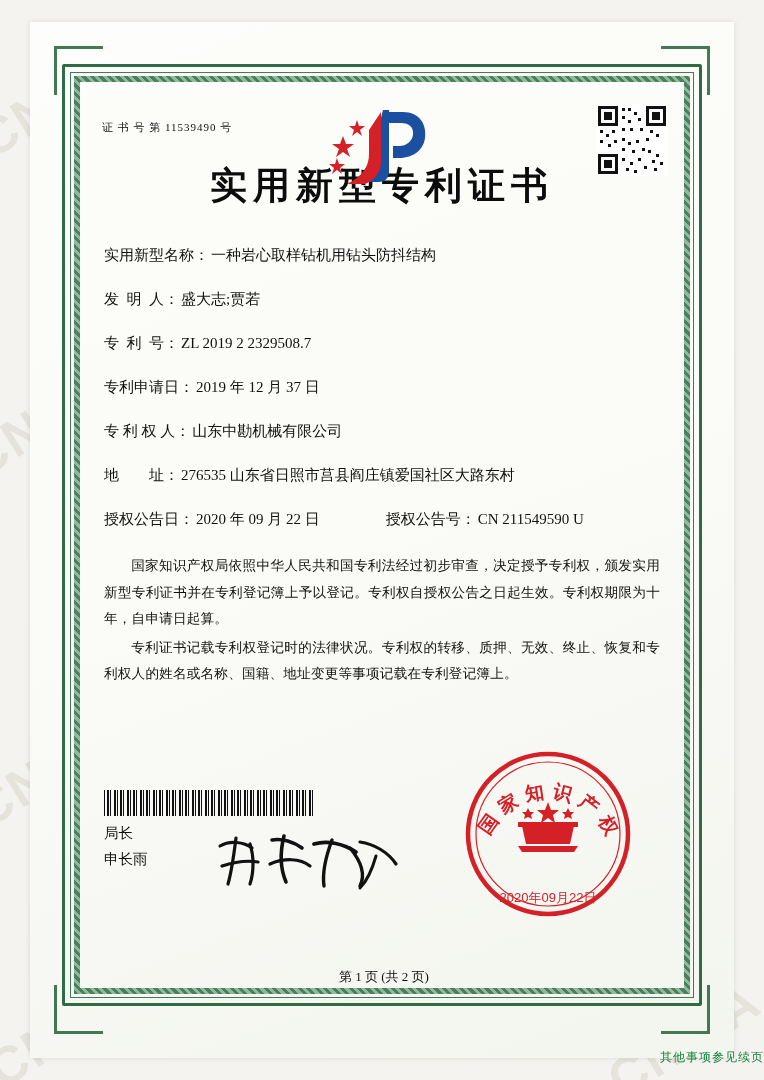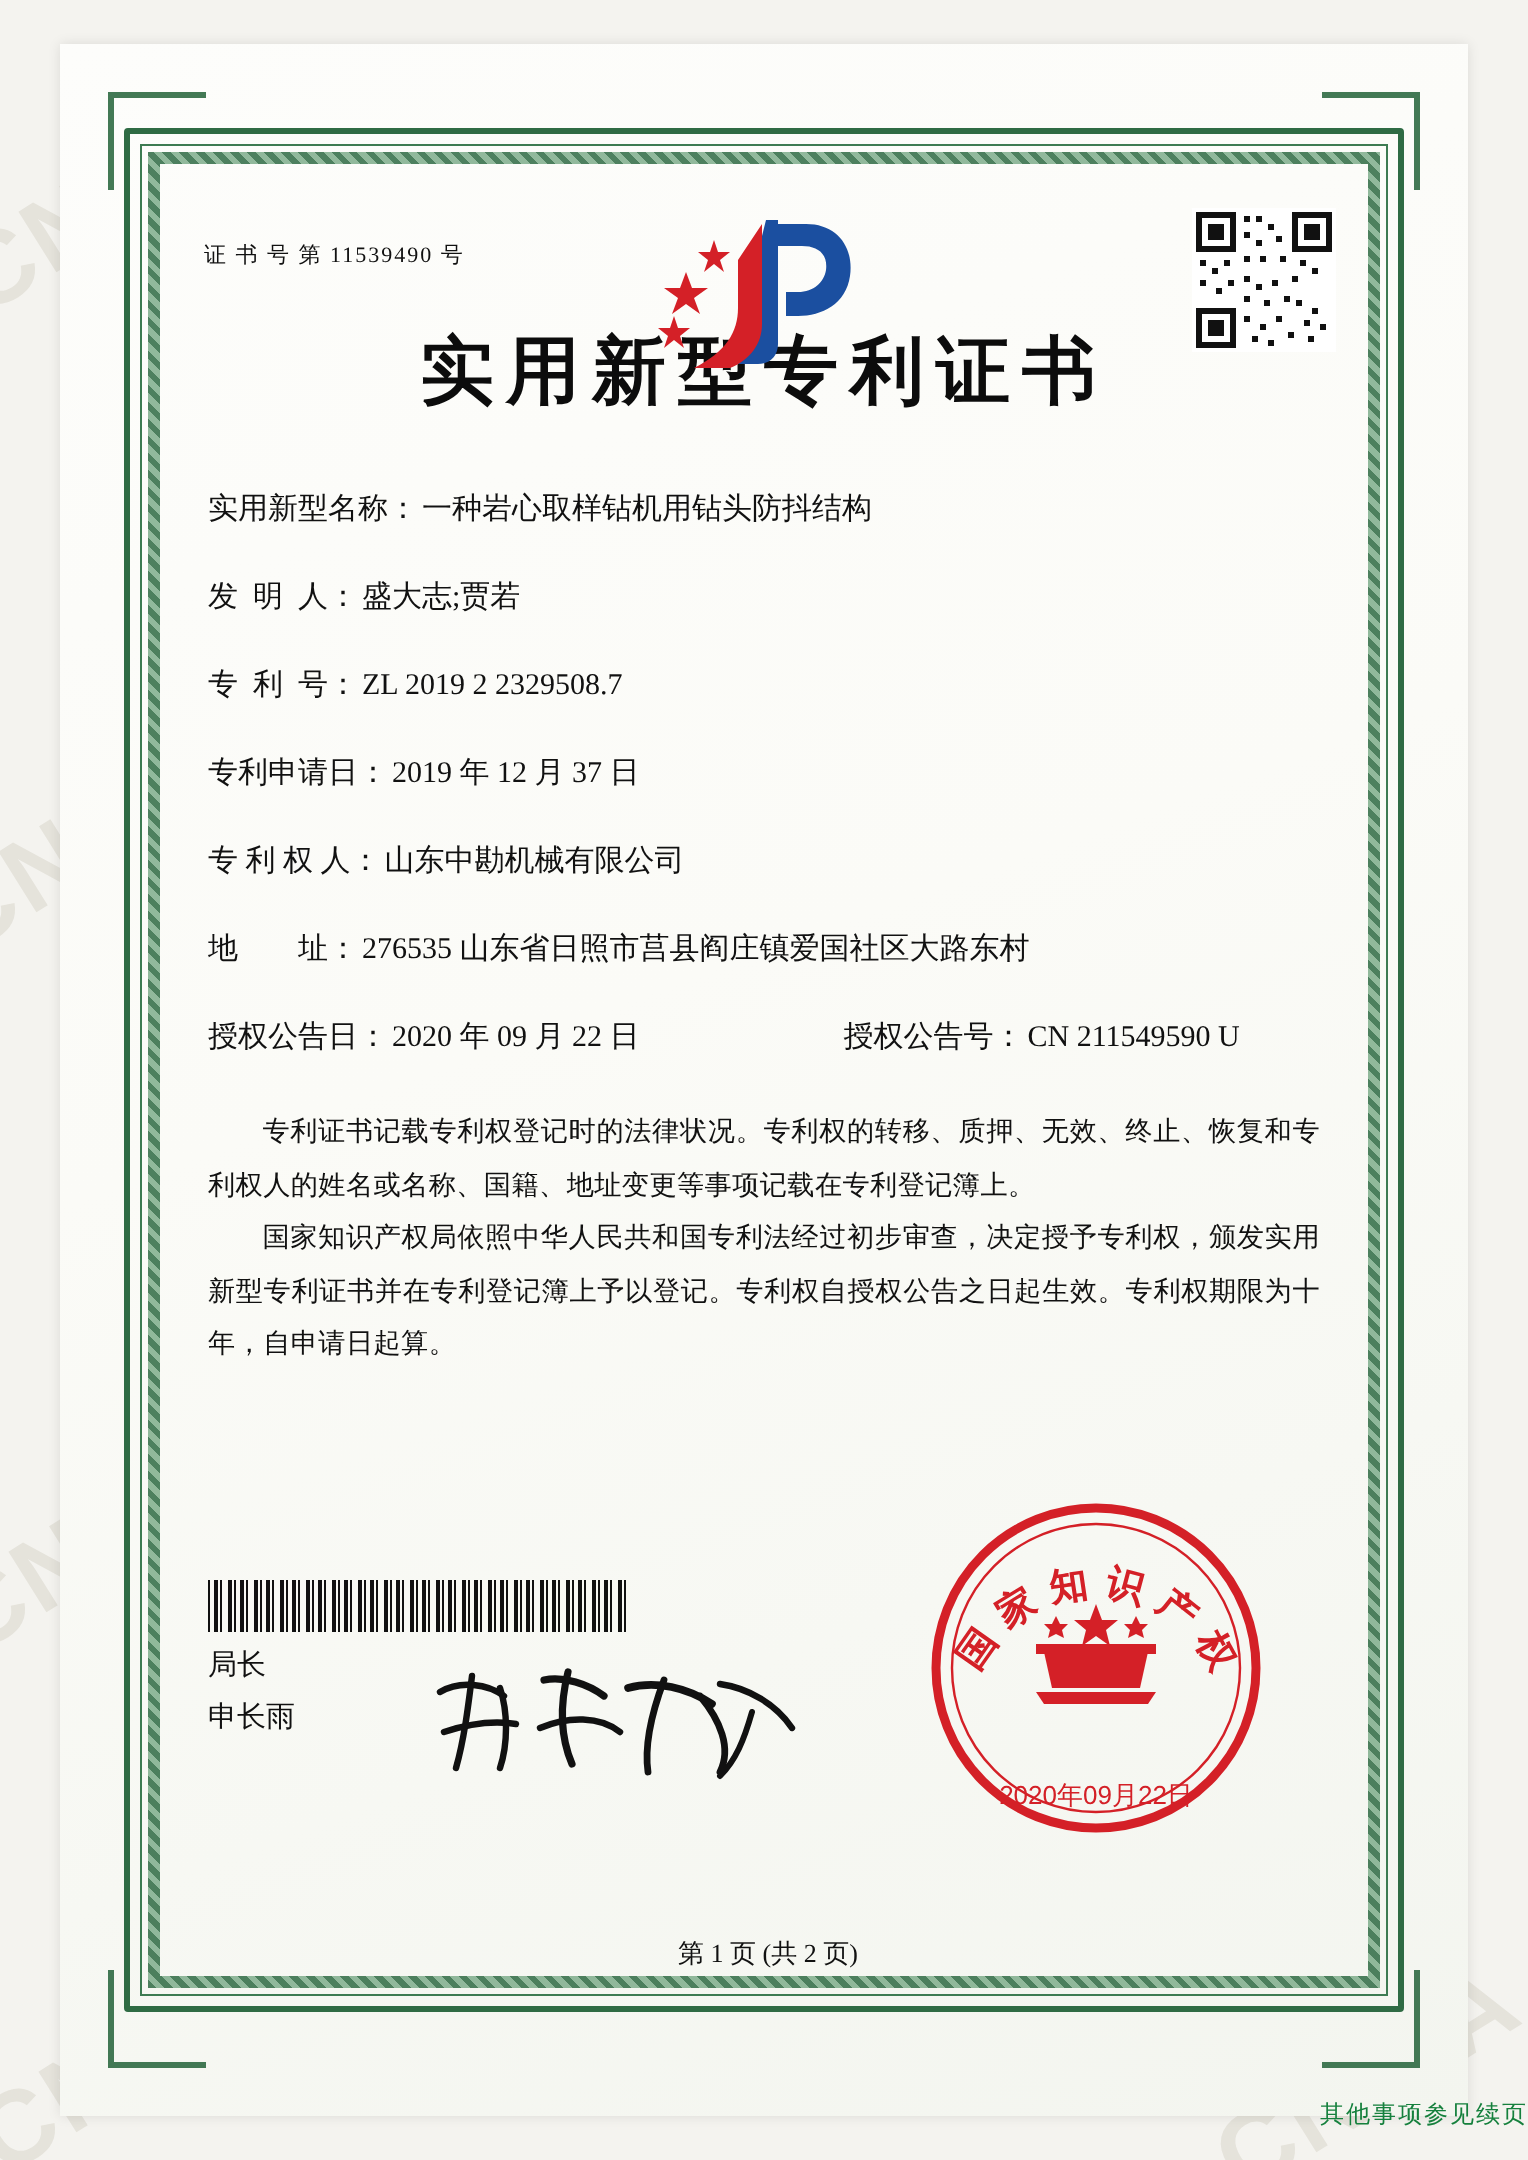--- a/index.html
+++ b/index.html
@@ -146,21 +146,21 @@
     align-items: flex-end;
   }
   .lbl {
     white-space: pre;
     flex: 0 0 auto;
   }
   .val {
     margin-left: 2px;
   }
   .row.inline .second-lbl {
-    margin-left: 102px;
+    margin-left: 66px;
     white-space: pre;
   }
 
   
   .para {
     font-size: 13.6px;
     line-height: 1.95;
     color: #111;
     text-align: justify;
     text-indent: 2em;
@@ -343,22 +343,22 @@
         <span class="val">276535  山东省日照市莒县阎庄镇爱国社区大路东村</span>
       </div>
       <div class="row inline">
         <span class="lbl">授权公告日：</span>
         <span class="val">2020 年 09 月 22 日</span>
         <span class="second-lbl">授权公告号：</span>
         <span class="val">CN 211549590 U</span>
       </div>
     </div>
 
+    <p class="para">国家知识产权局依照中华人民共和国专利法经过初步审查，决定授予专利权，颁发实用新型专利证书并在专利登记簿上予以登记。专利权自授权公告之日起生效。专利权期限为十年，自申请日起算。</p>
     <p class="para second">专利证书记载专利权登记时的法律状况。专利权的转移、质押、无效、终止、恢复和专利权人的姓名或名称、国籍、地址变更等事项记载在专利登记簿上。</p>
-    <p class="para">国家知识产权局依照中华人民共和国专利法经过初步审查，决定授予专利权，颁发实用新型专利证书并在专利登记簿上予以登记。专利权自授权公告之日起生效。专利权期限为十年，自申请日起算。</p>
 
     <div class="barcode"></div>
 
     <div class="sign-block">
       <div>局长</div>
       <div>申长雨</div>
     </div>
 
     <div class="signature">
       <svg viewBox="0 0 200 70" width="200" height="70">

